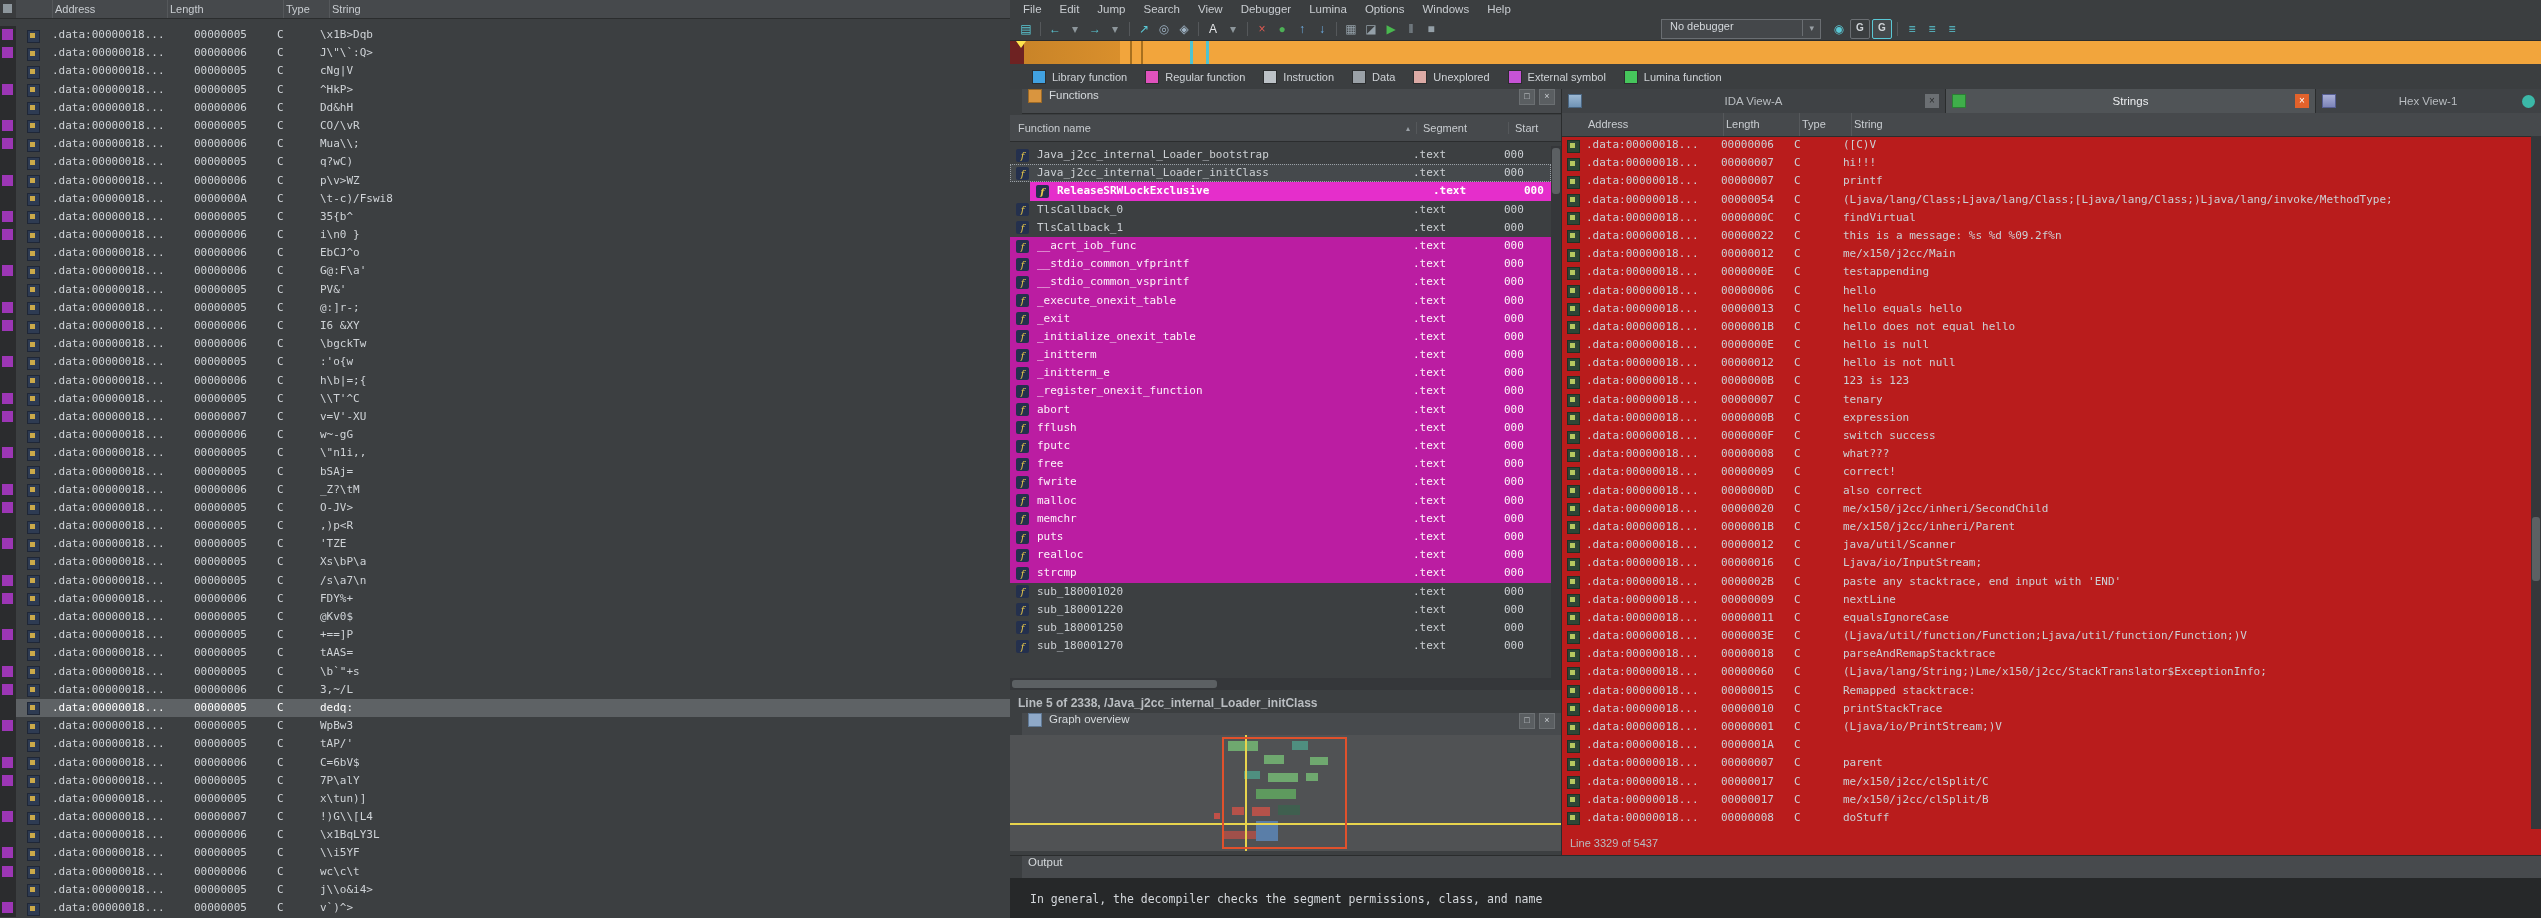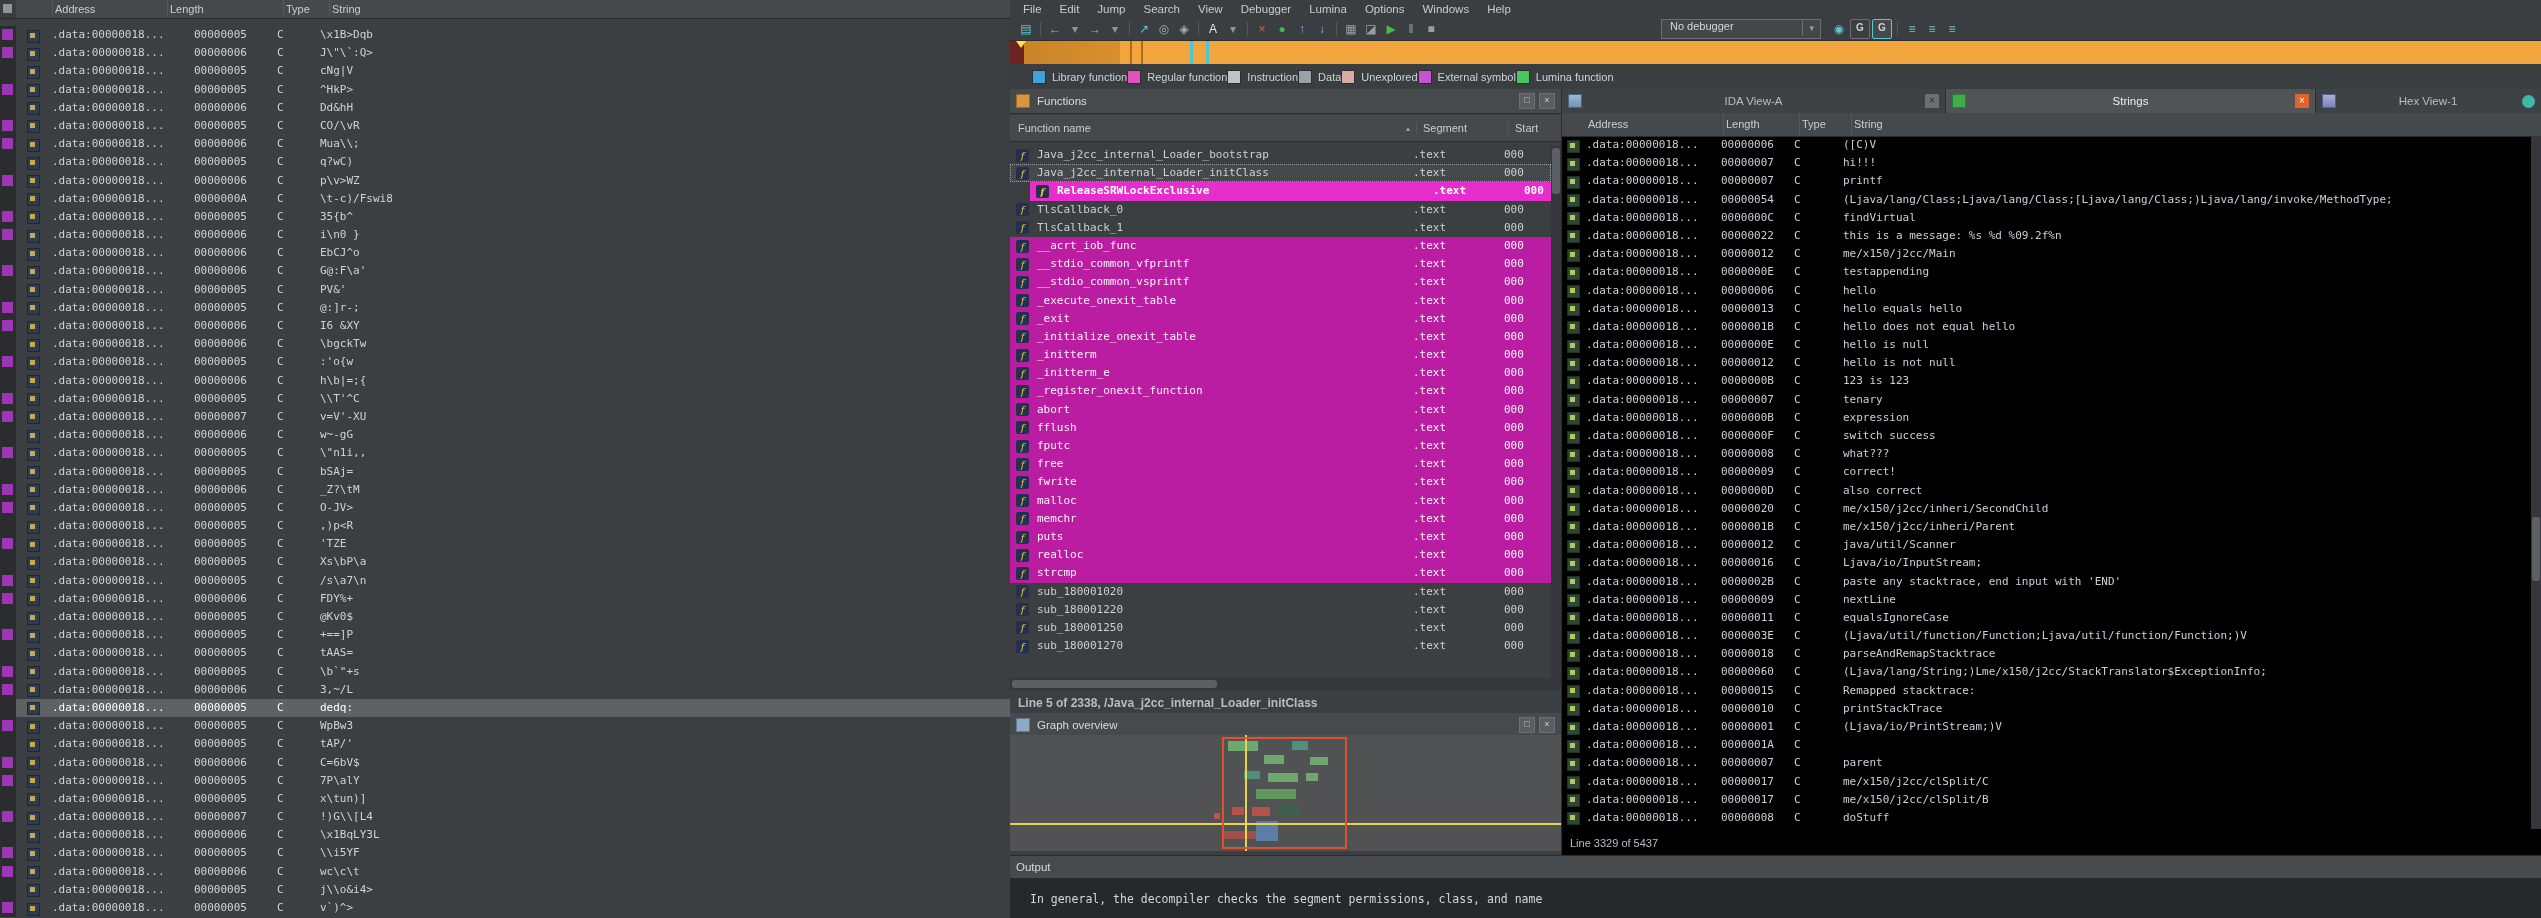--- a/index.html
+++ b/index.html
@@ -50,30 +50,30 @@
          align-items:flex-start;font-size:11px;color:#d4d8dc;padding-left:8px;flex:none;}
   .combo .caret{margin-left:auto;padding:0 6px;color:#9aa0a6;font-size:9px;border-left:1px solid #6a6e72;line-height:16px;}
 
   .navband{position:absolute;top:40px;left:0;right:0;height:24px;border-top:1px solid #2b2d2e;border-bottom:1px solid #2b2d2e;
            background:linear-gradient(90deg,#6e2222 0,#6e2222 14px,#c98428 14px,#d98f2c 110px,#f2a53c 110px,#f2a53c 100%);}
   .navtick{position:absolute;top:0;height:100%;}
   .nav-marker{position:absolute;left:6px;top:0;width:0;height:0;border-left:5px solid transparent;
               border-right:5px solid transparent;border-top:7px solid #ffe34d;}
 
   .legend{position:absolute;top:64px;left:0;right:0;height:25px;background:#3b3e40;display:flex;align-items:center;
-          padding-left:22px;font-size:11px;border-bottom:1px solid #2b2d2e;color:#cfd3d7;}
+          padding-left:22px;gap:18px;font-size:11px;border-bottom:1px solid #2b2d2e;color:#cfd3d7;}
   .legend-item{display:flex;align-items:center;gap:6px;}
   .sq{width:12px;height:12px;border:1px solid #2b2d2e;flex:none;}
 
   .dock{position:absolute;top:89px;left:0;right:0;height:766px;}
   .col-fn{position:absolute;left:0;top:0;width:551px;height:100%;border-right:1px solid #2a2c2d;background:#3c3f41;}
-  .col-right{position:absolute;left:552px;top:0;right:0;height:100%;background:#000000;}
-
-  .ptitle{display:flex;align-items:center;height:24px;background:#474a4d;border-bottom:1px solid #2b2d2e;
-          padding:0 6px;font-size:11.5px;color:#d6dadd;}
+  .col-right{position:absolute;left:552px;top:0;right:0;height:100%;background:#b91c1c;}
+
+  .ptitle{display:flex;height:24px;background:#474a4d;border-bottom:1px solid #2b2d2e;
+          padding:0 6px;font-size:11.5px;color:#d6dadd;margin-left:12px;}
   .pticon{width:12px;height:12px;margin-right:7px;flex:none;}
   .spacer{flex:1;}
   .ptbtn{width:14px;height:14px;margin-left:4px;background:#5a5e61;border:1px solid #6b6f72;color:#c8ccd0;
          font-size:9px;line-height:12px;text-align:center;flex:none;}
 
   .fn-header{position:absolute;top:26px;left:0;right:0;height:26px;background:#46494c;border-bottom:1px solid #2b2d2e;
              display:flex;align-items:center;font-size:11px;color:#c9cdd1;}
   .fh1{width:398px;padding-left:8px;display:flex;align-items:center;overflow:hidden;}
   .fh1 .sort{margin-left:auto;margin-right:6px;color:#9aa0a6;font-size:8px;}
   .fh2{width:85px;border-left:1px solid #55585b;padding-left:6px;flex:none;overflow:hidden;white-space:pre;}

